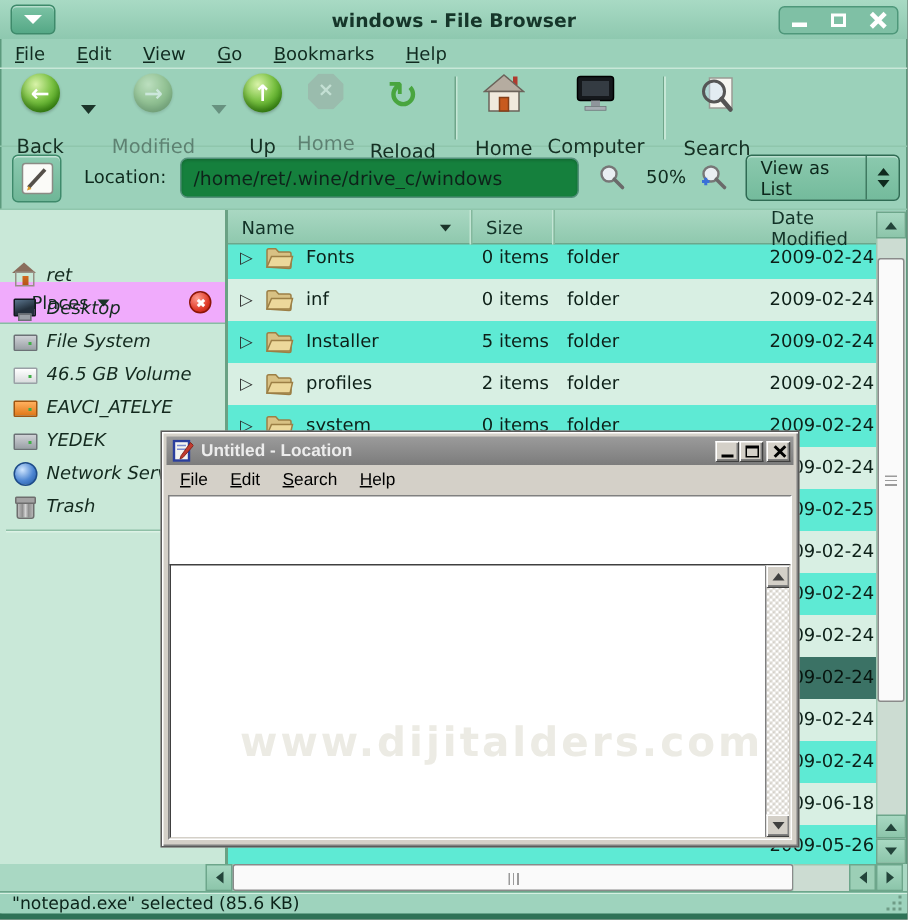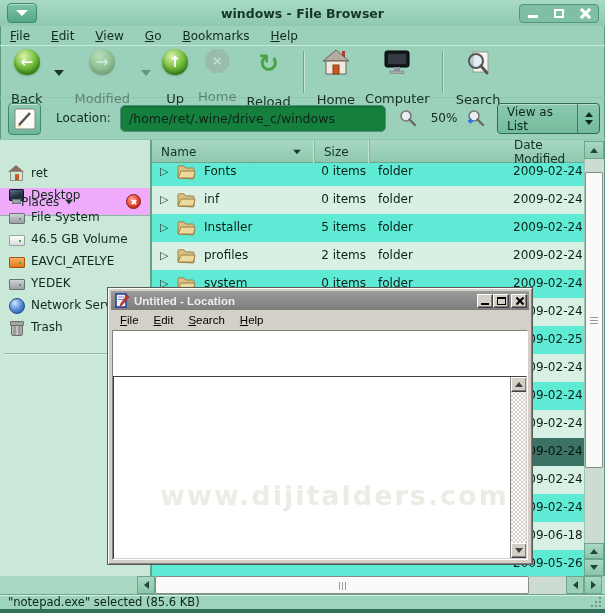--- a/index.html
+++ b/index.html
@@ -77,21 +77,21 @@
   
   .sidebar { position:absolute; left:0; top:140px; width:152px; height:436px; background:#c9e8d8;
              border-right:2px solid #6aa184; }
   .sb-header { position:relative; height:28px; background:#f0abfc; border-bottom:1px solid #86bda2;
                display:flex; align-items:center; padding-left:21px; gap:5px; font-size:12px; color:#11291d;margin-top:48px; }
   .closedot { position:absolute; right:9px; top:6px; width:15px; height:15px; border-radius:50%;
               background:radial-gradient(circle at 35% 30%, #ff9d8e, #e03b2a 60%, #a81708); border:1px solid #8c1506;
               display:flex; align-items:center; justify-content:center; }
   .closedot::before { content:""; position:absolute; left:4px; top:6px; width:6px; height:2px; background:#fff; transform:rotate(45deg); }
   .closedot::after  { content:""; position:absolute; left:4px; top:6px; width:6px; height:2px; background:#fff; transform:rotate(-45deg); }
-  .sb-items { position:absolute; left:0; top:22px; width:100%; }
+  .sb-items { position:absolute; left:0; top:32px; width:100%;font-style:italic; }
   .sbitem { height:22px; display:flex; align-items:center; gap:7px; padding-left:8px; font-size:12px; color:#13291e; }
   .sb-sep { position:absolute; left:4px; right:6px; top:213px; height:1px; background:#8fc0a7; box-shadow:0 1px 0 #ddf2e6; }
 
   .sicon { position:relative; width:16px; height:16px; flex:0 0 16px; display:inline-block; }
   .icon-home::after { content:""; position:absolute; left:2px; top:6px; width:11px; height:8px;
       background:linear-gradient(#f7f3e9,#e7e0d2); border:1px solid #979085;
       background-image:linear-gradient(#d2691e,#b5551a); background-size:4px 6px; background-position:4px 2px; background-repeat:no-repeat; }
   .icon-home::before { content:""; position:absolute; left:0; top:0; border-left:8px solid transparent; border-right:8px solid transparent; border-bottom:7px solid #8a6d5c; }
   .icon-desktop::before { content:""; position:absolute; left:1px; top:2px; width:13px; height:10px; border-radius:1px;
       background:linear-gradient(160deg,#5a748c 0%,#23303c 60%); border:1px solid #11171d; }

